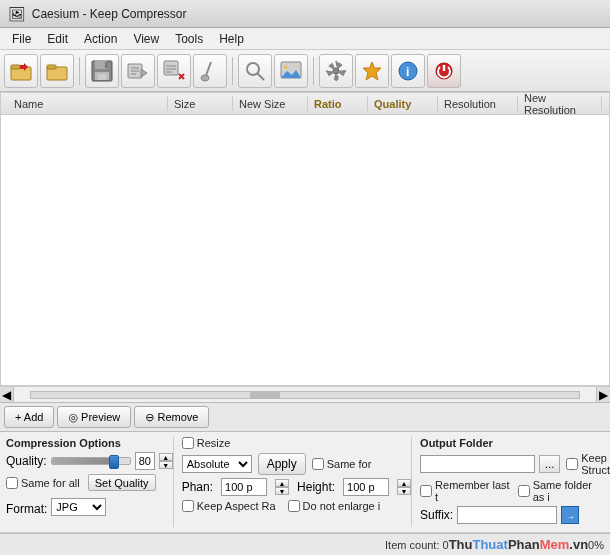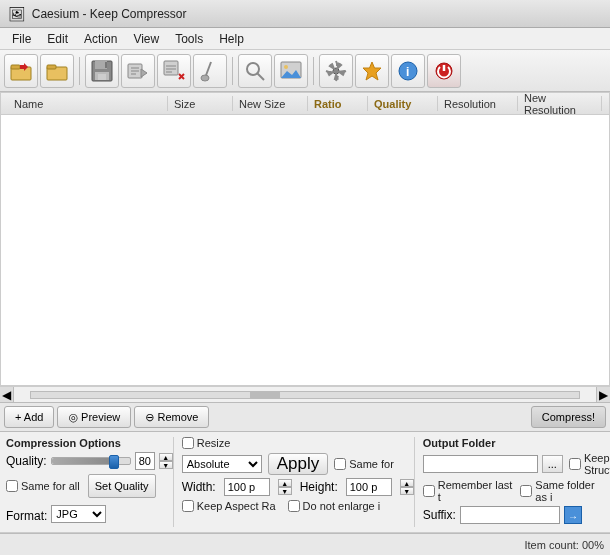--- a/index.html
+++ b/index.html
@@ -268,21 +268,21 @@
       background: linear-gradient(to bottom, #fdfdfd, #e0e0e0);
       border: 1px solid #aaa;
       font-size: 7px;
       display: flex;
       align-items: center;
       justify-content: center;
       cursor: pointer;
     }
 
     .set-quality-btn {
-      height: 24px;
+      height: 17px;
       padding: 0 6px;
       background: linear-gradient(to bottom, #fdfdfd, #e0e0e0);
       border: 1px solid #aaa;
       border-radius: 2px;
       cursor: pointer;
       font-size: 11px;
     }
 
     .format-row {
       display: flex;
@@ -292,30 +292,30 @@
     }
 
     
     .resize-row {
       display: flex;
       align-items: center;
       gap: 6px;
       margin-bottom: 3px;
     }
     .absolute-select {
-      width: 80px;
+      width: 70px;
     }
     .apply-btn {
       height: 22px;
       padding: 0 8px;
       background: linear-gradient(to bottom, #fdfdfd, #e0e0e0);
       border: 1px solid #aaa;
       border-radius: 3px;
       cursor: pointer;
-      font-size: 17px;
+      font-size: 12px;
     }
     .dim-input {
       width: 50px;
     }
 
     
     .output-row {
       display: flex;
       align-items: center;
       gap: 4px;
@@ -525,21 +525,20 @@
       <div style="width:14px;height:100%;background:#ddd;border-left:1px solid #bbb;display:flex;align-items:center;justify-content:center;cursor:pointer;">▶</div>
     </div>
   </div>
 
   <div class="bottom-panel">
 
     <div class="action-bar">
       <button class="action-btn">+ Add</button>
       <button class="action-btn">◎ Preview</button>
       <button class="action-btn">⊖ Remove</button>
-      <button class="action-btn compress-btn">Compress!</button>
     </div>
 
     <div class="options-panel">
       <div class="three-col">
 
         <div class="options-col options-col-left">
           <div class="section-title">Compression Options</div>
           <div class="quality-slider-row options-row">
             <span>Quality:</span>
             <div class="slider-track">
@@ -582,21 +581,21 @@
               <option>Absolute</option>
               <option>Percentage</option>
             </select>
             <button class="apply-btn">Apply</button>
             <label>
               <input type="checkbox" style="">
               <span>Same for</span>
             </label>
           </div>
           <div class="options-row">
-            <span>Width:</span>
+            <span>Phan:</span>
             <input type="text" class="dim-input" value="100 p" style="width: 46px;">
             <div class="spin-btn">
               <div class="spin-up">▲</div>
               <div class="spin-down">▼</div>
             </div>
             <span>Height:</span>
             <input type="text" class="dim-input" value="100 p" style="width: 46px;">
             <div class="spin-btn">
               <div class="spin-up">▲</div>
               <div class="spin-down">▼</div>
@@ -639,16 +638,19 @@
             <input type="text" style="width: 100px;">
             <div class="suffix-arrow-btn">→</div>
           </div>
         </div>
 
       </div>
     </div>
 
     <div class="status-bar">
       <span class="status-text">Item count: 0</span>
+      <span class="watermark">
+        <span class="thu">Thu</span><span class="thuat">Thuat</span><span class="phan">Phan</span><span class="mem">Mem</span><span class="vn">.vn</span>
+      </span>
       <span class="progress-text">0%</span>
     </div>
   </div>
 </div>
 
 </body></html>

